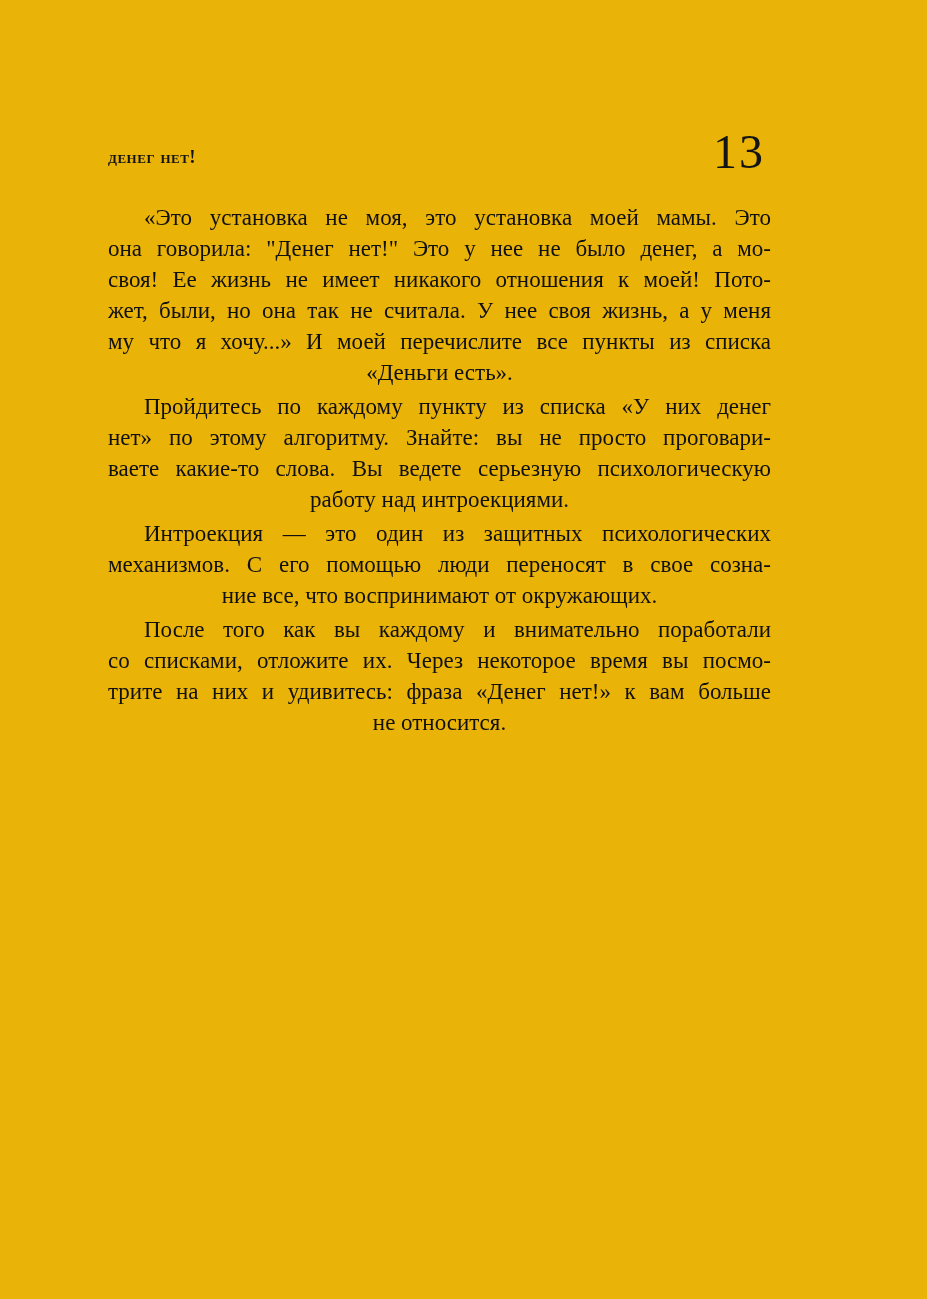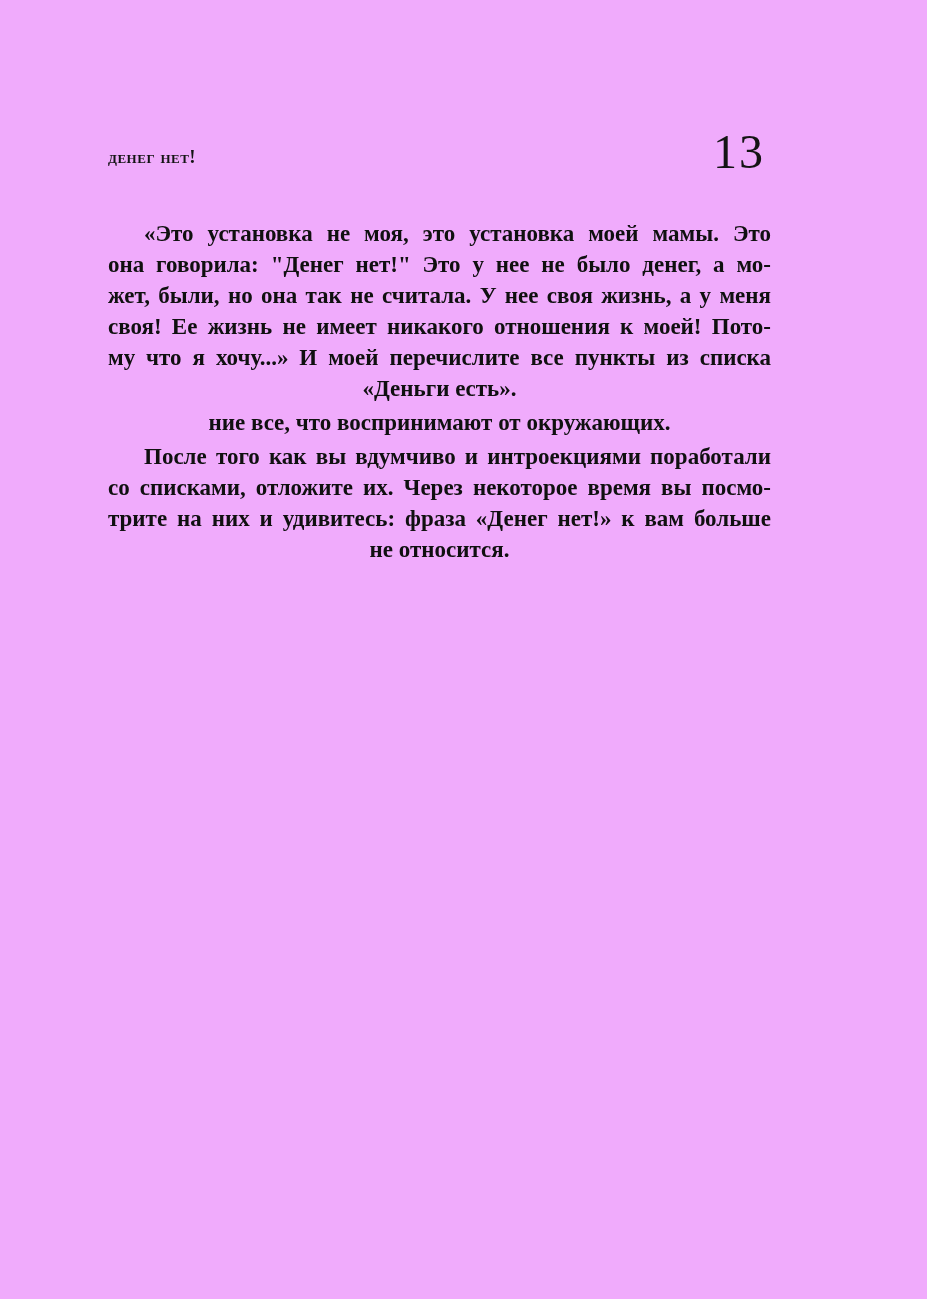--- a/index.html
+++ b/index.html
@@ -4,21 +4,21 @@
 <style>
   html, body {
     margin: 0;
     padding: 0;
     background: #ffffff;
   }
   .page {
     position: relative;
     width: 927px;
     height: 1299px;
-    background: #f0abfc;
+    background: #eab308;
     font-family: "Liberation Serif", "DejaVu Serif", serif;
     color: #121212;
     overflow: hidden;
   }
   .content {
     position: absolute;
     left: 108px;
     top: 132px;
     width: 663px;
   }
@@ -40,25 +40,24 @@
     position: absolute;
     right: 6px;
     top: -4px;
     font-size: 48px;
     line-height: 48px;
     font-weight: normal;
     letter-spacing: 2px;
     color: #141414;
   }
   .body-text {
-    margin-top: 24px;
+    margin-top: 8px;
     font-size: 23px;
     line-height: 31px;
     color: #101010;
-    font-weight: bold;
   }
   .para {
     margin: 0 0 3px 0;
   }
   .line {
     white-space: nowrap;
     text-align: center;
   }
   .line.just {
     white-space: normal;
@@ -75,29 +74,37 @@
 <div class="page">
   <div class="content">
     <div class="header-row">
       <div class="running-title">денег нет!</div>
       <div class="page-number">13</div>
     </div>
     <div class="body-text">
         <div class="para">
           <div class="line first just">«Это установка не моя, это установка моей мамы. Это</div>
           <div class="line just">она говорила: "Денег нет!" Это у нее не было денег, а мо-</div>
+          <div class="line just">своя! Ее жизнь не имеет никакого отношения к моей! Пото-</div>
           <div class="line just">жет, были, но она так не считала. У нее своя жизнь, а у меня</div>
-          <div class="line just">своя! Ее жизнь не имеет никакого отношения к моей! Пото-</div>
           <div class="line just">му что я хочу...» И моей перечислите все пункты из списка</div>
           <div class="line">«Деньги есть».</div>
         </div>
         <div class="para">
+          <div class="line first just">Пройдитесь по каждому пункту из списка «У них денег</div>
+          <div class="line just">нет» по этому алгоритму. Знайте: вы не просто проговари-</div>
+          <div class="line just">ваете какие-то слова. Вы ведете серьезную психологическую</div>
+          <div class="line">работу над интроекциями.</div>
+        </div>
+        <div class="para">
+          <div class="line first just">Интроекция — это один из защитных психологических</div>
+          <div class="line just">механизмов. С его помощью люди переносят в свое созна-</div>
           <div class="line">ние все, что воспринимают от окружающих.</div>
         </div>
         <div class="para">
-          <div class="line first just">После того как вы вдумчиво и интроекциями поработали</div>
+          <div class="line first just">После того как вы каждому и внимательно поработали</div>
           <div class="line just">со списками, отложите их. Через некоторое время вы посмо-</div>
           <div class="line just">трите на них и удивитесь: фраза «Денег нет!» к вам больше</div>
           <div class="line">не относится.</div>
         </div>
       </div>
   </div>
 </div>
 
 </body></html>

